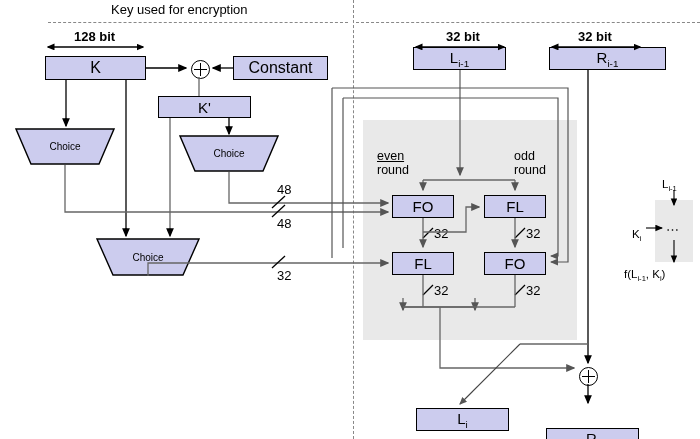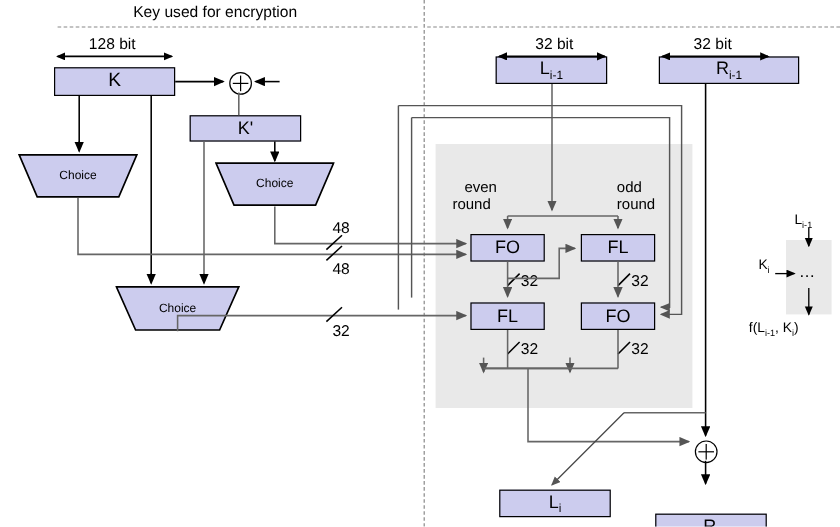--- a/index.html
+++ b/index.html
@@ -13,21 +13,21 @@
   .lbl{position:absolute;white-space:nowrap;text-align:right;}
   .section-title{font-size:13px;}
   .box{
     position:absolute;
     background:#ccccee;
     border:1.4px solid #000000;
     display:flex;align-items:center;justify-content:center;
     box-sizing:border-box;
   }
   .box.thin{border-width:1.2px;justify-content:center;}
-  .dimlbl{font-size:13px;}
+  .dimlbl{font-size:13px;font-weight:bold;}
   .bitlbl{font-size:13px;}
   .roundlbl{font-size:12.5px;line-height:13px;}
   .trap{position:absolute;}
   .trap svg{display:block;}
   .trap .tx{
     position:absolute;left:0;top:0;width:100%;height:100%;
     display:flex;align-items:center;justify-content:center;
     font-size:10px;
   }
   .greybox{position:absolute;background:#e9e9e9;}
@@ -54,20 +54,23 @@
   <div class="divider" style="left:353px;top:0px;height:439px;"></div>
 
   <div class="lbl dimlbl" style="left:74px;top:29px;">128 bit</div>
   <div class="lbl dimlbl" style="left:446px;top:29px;">32 bit</div>
   <div class="lbl dimlbl" style="left:578px;top:29px;">32 bit</div>
 
   <div class="box" style="left:45px;top:56px;width:101px;height:24px;font-size:16px;">
     <span>K</span>
   </div>
 
+  <div class="box" style="left:233px;top:56px;width:95px;height:24px;font-size:16px;">
+    <span>Constant</span>
+  </div>
 
   <div class="xor" style="left:191px;top:60px;width:17px;height:17px;"></div>
 
   <div class="box" style="left:158px;top:96px;width:93px;height:22px;font-size:15px;">
     <span>K'</span>
   </div>
 
   <div class="trap" style="left:15px;top:128px;width:100px;height:37px;">
     <svg width="100" height="37" viewBox="0 0 100 37">
       <polygon points="1,1 99,1 84,36 16,36" fill="#ccccee" stroke="#000" stroke-width="1.4"></polygon>
@@ -96,21 +99,21 @@
   <div class="greybox" style="left:363px;top:120px;width:214px;height:220px;"></div>
 
   <div class="box" style="left:413px;top:47px;width:93px;height:23px;font-size:15px;">
     <span><span>L</span><span class="sub">i-1</span></span>
   </div>
 
   <div class="box" style="left:549px;top:47px;width:117px;height:23px;font-size:15px;">
     <span><span>R</span><span class="sub">i-1</span></span>
   </div>
 
-  <div class="lbl roundlbl" style="left:387px;top:150px;">even</div>
+  <div class="lbl roundlbl" style="left:377px;top:150px;text-decoration:underline;">even</div>
   <div class="lbl roundlbl" style="left:377px;top:164px;">round</div>
   <div class="lbl roundlbl" style="left:514px;top:150px;">odd</div>
   <div class="lbl roundlbl" style="left:514px;top:164px;">round</div>
 
   <div class="box thin" style="left:392px;top:195px;width:62px;height:23px;font-size:15px;">
     <span>FO</span>
   </div>
   <div class="box thin" style="left:484px;top:195px;width:62px;height:23px;font-size:15px;">
     <span>FL</span>
   </div>
@@ -130,21 +133,21 @@
 
   <div class="box" style="left:416px;top:408px;width:93px;height:23px;font-size:15px;">
     <span><span>L</span><span class="sub">i</span></span>
   </div>
   <div class="box" style="left:546px;top:428px;width:93px;height:23px;font-size:15px;">
     <span><span>R</span><span class="sub">i</span></span>
   </div>
 
   <div class="greybox" style="left:655px;top:200px;width:38px;height:62px;"></div>
   <div class="lbl legend-lbl" style="left:662px;top:178px;"><span>L</span><span class="sub">i-1</span></div>
-  <div class="lbl legend-lbl" style="left:632px;top:215px;"><span>K</span><span class="sub">i</span></div>
+  <div class="lbl legend-lbl" style="left:632px;top:228px;"><span>K</span><span class="sub">i</span></div>
   <div class="lbl legend-lbl" style="left:666px;top:222px;font-size:13px;">⋯</div>
   <div class="lbl legend-lbl" style="left:624px;top:268px;"><span>f(L</span><span class="sub">i-1</span><span>, K</span><span class="sub">i</span><span>)</span></div>
 
   <svg class="wires">
     <defs>
       <marker id="ah" markerWidth="7" markerHeight="7" refX="6" refY="3" orient="auto">
         <path d="M0,0 L7,3 L0,6 z" fill="#555"></path>
       </marker>
       <marker id="ahk" markerWidth="7" markerHeight="7" refX="6" refY="3" orient="auto">
         <path d="M0,0 L7,3 L0,6 z" fill="#000"></path>

